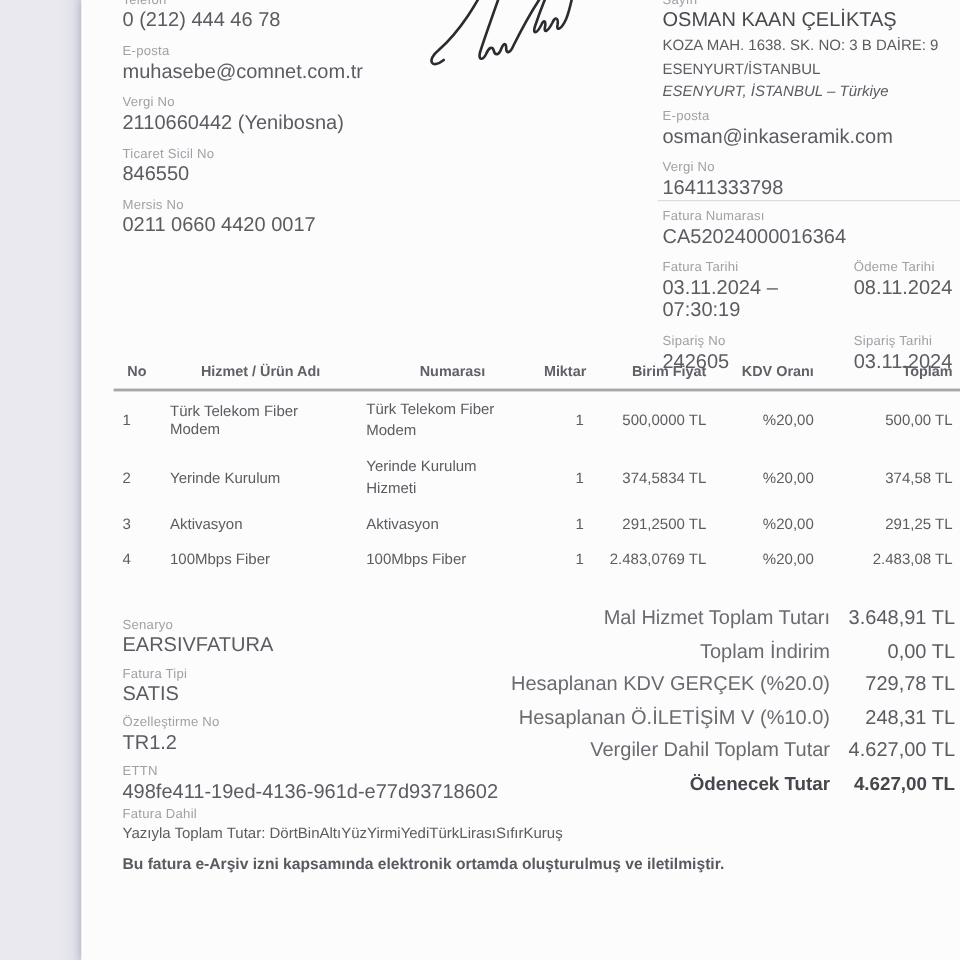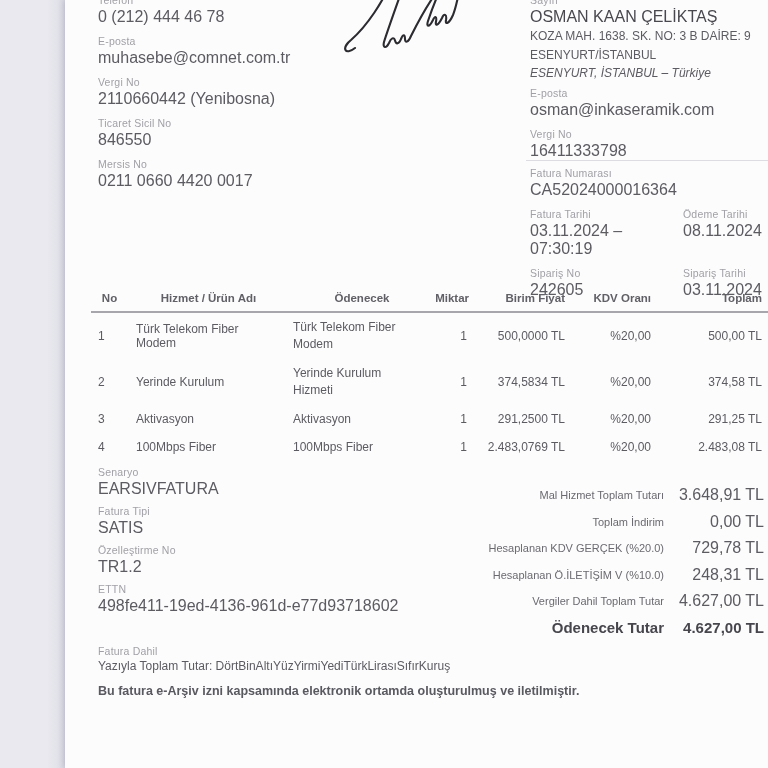--- a/index.html
+++ b/index.html
@@ -43,27 +43,27 @@
     padding:0 0 7px 0;border-bottom:2px solid #a6a6ac;vertical-align:bottom;
   }
   table.items td{
     font-size:12px;color:#5b5b61;vertical-align:middle;padding:6px 0;
   }
   table.items .r{text-align:right;}
   .items-wrap{left:26px;top:292px;width:697px;}
   .desc-cell{line-height:17px;}
 
   
-  .details-block{left:33px;top:466px;width:360px;}
+  .details-block{left:33px;top:494px;width:360px;}
   .details-block .field{margin-bottom:7px;}
 
   
   .totals-block{left:300px;top:482px;width:399px;}
   .tot-row{display:flex;justify-content:flex-end;align-items:center;height:26.5px;}
-  .tot-label{font-size:11px;color:#6a6a70;text-align:right;}
+  .tot-label{font-size:16px;color:#6a6a70;text-align:right;}
   .tot-value{font-size:16px;color:#5b5b61;text-align:right;width:100px;}
   .tot-row.payable .tot-label,.tot-row.payable .tot-value{
     font-weight:bold;color:#46464c;font-size:15px;}
 
   
   .note-block{left:33px;top:645px;width:660px;}
   .note-text{font-size:12px;color:#5b5b61;margin-top:2px;}
   .footer-statement{left:33px;top:684px;width:680px;
     font-size:12.5px;font-weight:bold;color:#595960;}
 </style>
@@ -159,21 +159,21 @@
             <col style="width:150px">
           <col style="width:40px">
             <col style="width:100px">
             <col style="width:88px">
             <col style="width:129px">
         </colgroup>
         <thead>
           <tr>
             <th style="padding-left:7px">No</th>
             <th style="padding-left:15px">Hizmet / Ürün Adı</th>
-            <th style="padding-left:12px">Ödenecek</th>
+            <th style="padding-left:12px">Numarası</th>
             <th class="r" style="padding-right:2px">Miktar</th>
             <th class="r" style="padding-right:6px">Birim Fiyat</th>
             <th class="r" style="padding-right:8px">KDV Oranı</th>
             <th class="r" style="padding-right:26px">Toplam</th>
           </tr>
         </thead>
         <tbody>
           <tr>
             <td style="padding:11px 0 11px 7px">1</td>
             <td style="padding-left:15px">Türk Telekom Fiber Modem</td>

